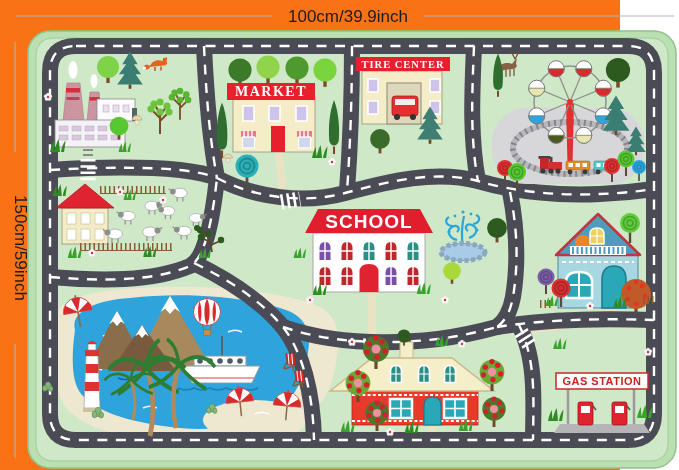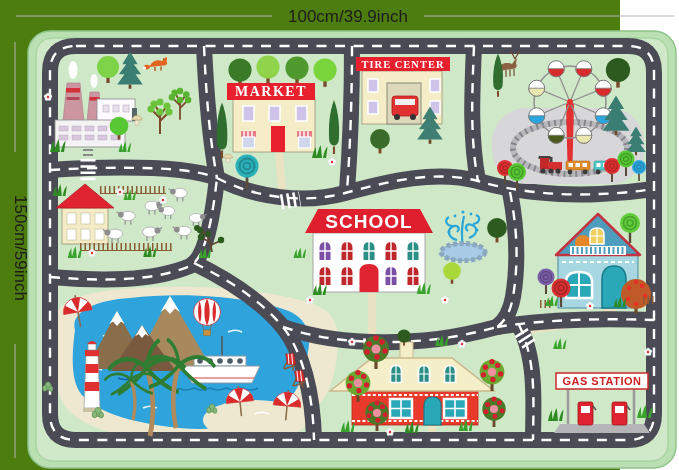--- a/index.html
+++ b/index.html
@@ -1,16 +1,16 @@
 <!DOCTYPE html>
 <html><head>
 <meta charset="utf-8">
 <style>
   html,body{margin:0;padding:0;background:#ffffff;}
-  .stage{position:relative;width:620px;height:470px;background:#4d7c0f;font-family:"Liberation Sans",sans-serif;}
+  .stage{position:relative;width:620px;height:470px;background:#f97316;font-family:"Liberation Sans",sans-serif;}
   .road{fill:none;stroke:#4b4b56;stroke-width:16;stroke-linecap:round;}
   .dash{fill:none;stroke:#ffffff;stroke-width:2.4;stroke-dasharray:10 8.5;}
   .xwalk{fill:none;stroke:#ffffff;stroke-width:15;stroke-dasharray:2.6 3.6;}
   .rail{fill:none;stroke:#8a8a8a;stroke-width:10;stroke-dasharray:2 3;}
   .ribbon{fill:none;stroke:#e9e2c3;stroke-width:8;stroke-linecap:round;}
   .fence{fill:none;stroke:#8a5a33;stroke-width:8;stroke-dasharray:1.5 3;}
   .fenceline{fill:none;stroke:#8a5a33;stroke-width:1.2;}
   .dimline{stroke:#b3b3b3;stroke-width:1;}
   .dimtext{font:17px "Liberation Sans",sans-serif;fill:#1c1c1c;}
   .serifsign{font-family:"Liberation Serif",serif;font-weight:bold;fill:#ffffff;}

